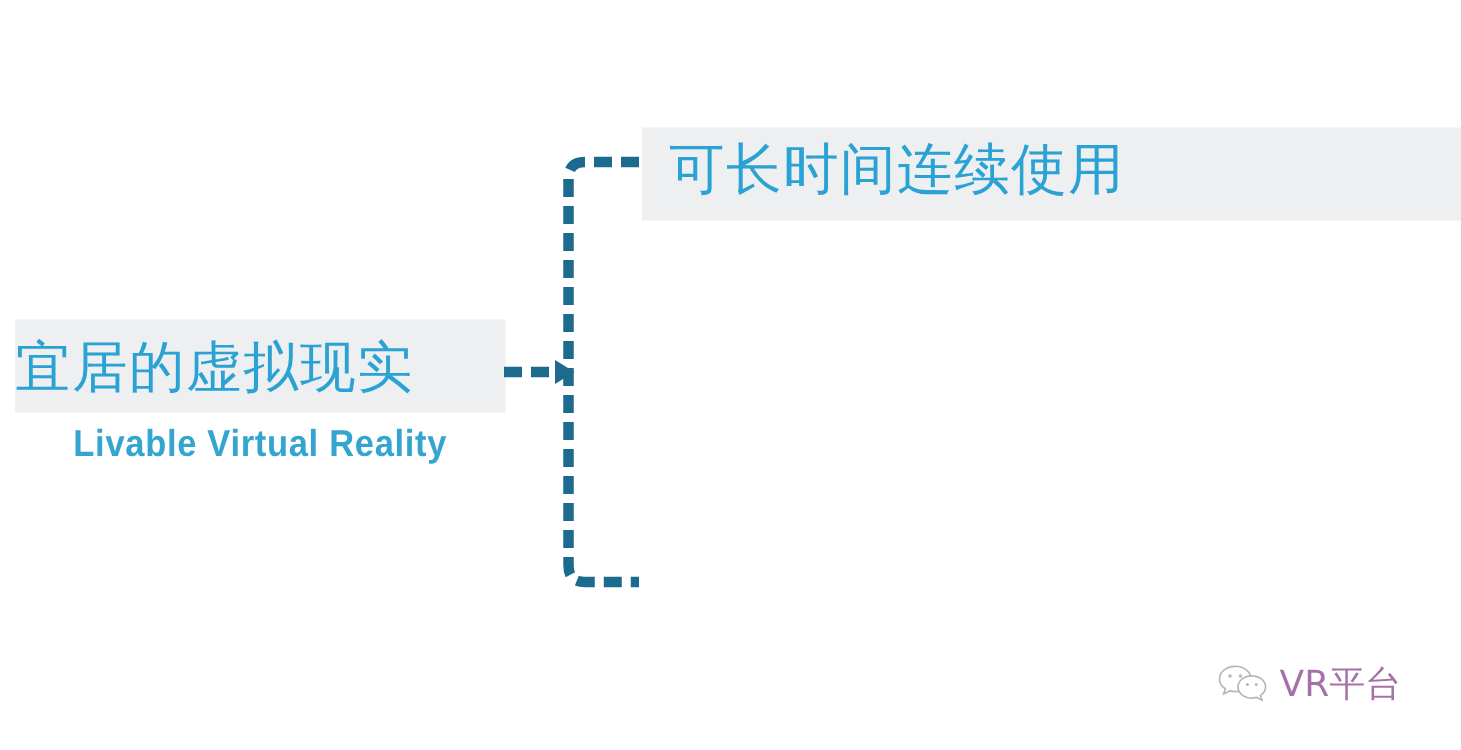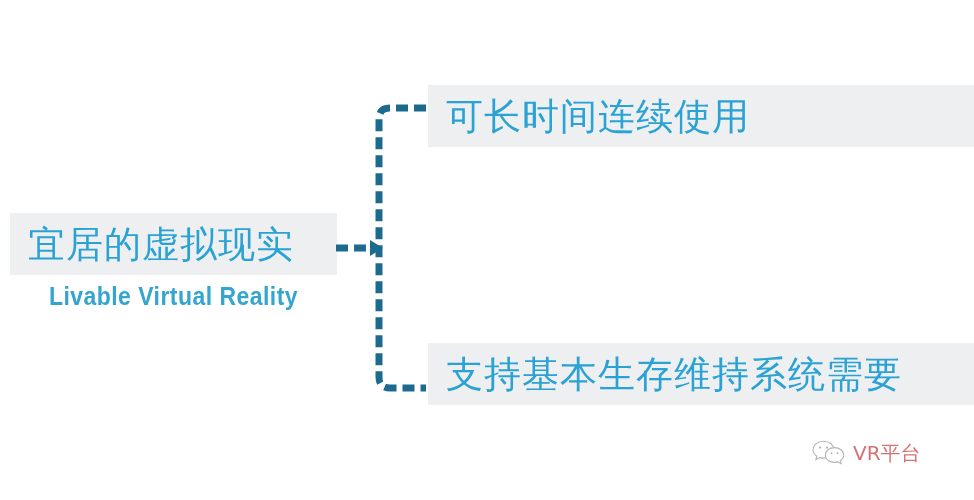--- a/index.html
+++ b/index.html
@@ -33,21 +33,20 @@
     white-space: nowrap;
     letter-spacing: 1px;
   }
 
   
   #root-box {
     left: 10px;
     top: 213px;
     width: 327px;
     height: 62px;
-    padding-left: 18px;
   }
   #root-box .box-text {
     font-size: 37px;
     line-height: 1;
   }
   #root-subtitle {
     position: absolute;
     left: 10px;
     top: 282px;
     width: 327px;
@@ -64,20 +63,21 @@
   
   .leaf-box {
     left: 428px;
     width: 546px;
     height: 62px;
     padding-left: 18px;
   }
   .leaf-box .box-text {
     font-size: 37px;
     line-height: 1;
+    font-family: Liberation Mono, monospace;
   }
   #leaf-0 { top: 85px; }
   #leaf-1 { top: 213px; }
   #leaf-2 { top: 343px; }
 
   
   #connector {
     position: absolute;
     left: 330px;
     top: 80px;
@@ -90,23 +90,23 @@
   #watermark {
     position: absolute;
     left: 812px;
     top: 440px;
     display: flex;
     align-items: center;
     gap: 7px;
     opacity: 0.62;
   }
   #watermark-text {
-    color: #b91c1c;
+    color: #701a75;
     font-family: "DejaVu Sans", "Liberation Sans", sans-serif;
-    font-size: 20px;
+    font-size: 24px;
     letter-spacing: 0px;
     white-space: nowrap;
   }
 </style>
 </head>
 <body>
 
 <div id="canvas">
 
   <div class="box" id="root-box">
@@ -121,23 +121,20 @@
     <path d="M 40 160 L 53 168 L 40 176 Z" fill="#1c6b8f"></path>
 
     <path d="M 96 28 L 60 28 Q 49 28 49 39 L 49 297 Q 49 308 60 308 L 96 308" fill="none" stroke="#1c6b8f" stroke-width="7" stroke-dasharray="12 6" stroke-linecap="butt" stroke-linejoin="round"></path>
   </svg>
 
   <div class="box leaf-box" id="leaf-0">
     <span class="box-text">可长时间连续使用</span>
   </div>
 
 
-  <div class="box leaf-box" id="leaf-2">
-    <span class="box-text">支持基本生存维持系统需要</span>
-  </div>
 
   <div id="watermark">
     <svg width="34" height="27" viewBox="0 0 34 27">
 
       <path d="M11.5 1.2 C5.4 1.2 1 5.2 1 9.8 C1 12.4 2.5 14.7 4.9 16.2 L3.8 19.6 L7.8 17.6
                C9 17.9 10.2 18.1 11.5 18.1 C17.6 18.1 22 14.3 22 9.8 C22 5.2 17.6 1.2 11.5 1.2 Z" fill="none" stroke="#8a8a8a" stroke-width="1.1"></path>
       <circle cx="8" cy="7.6" r="1.15" fill="#8a8a8a"></circle>
       <circle cx="15" cy="7.6" r="1.15" fill="#8a8a8a"></circle>
 
       <path d="M22.5 7.6 C17.3 7.6 13.3 11 13.3 15 C13.3 19 17.3 22.4 22.5 22.4

